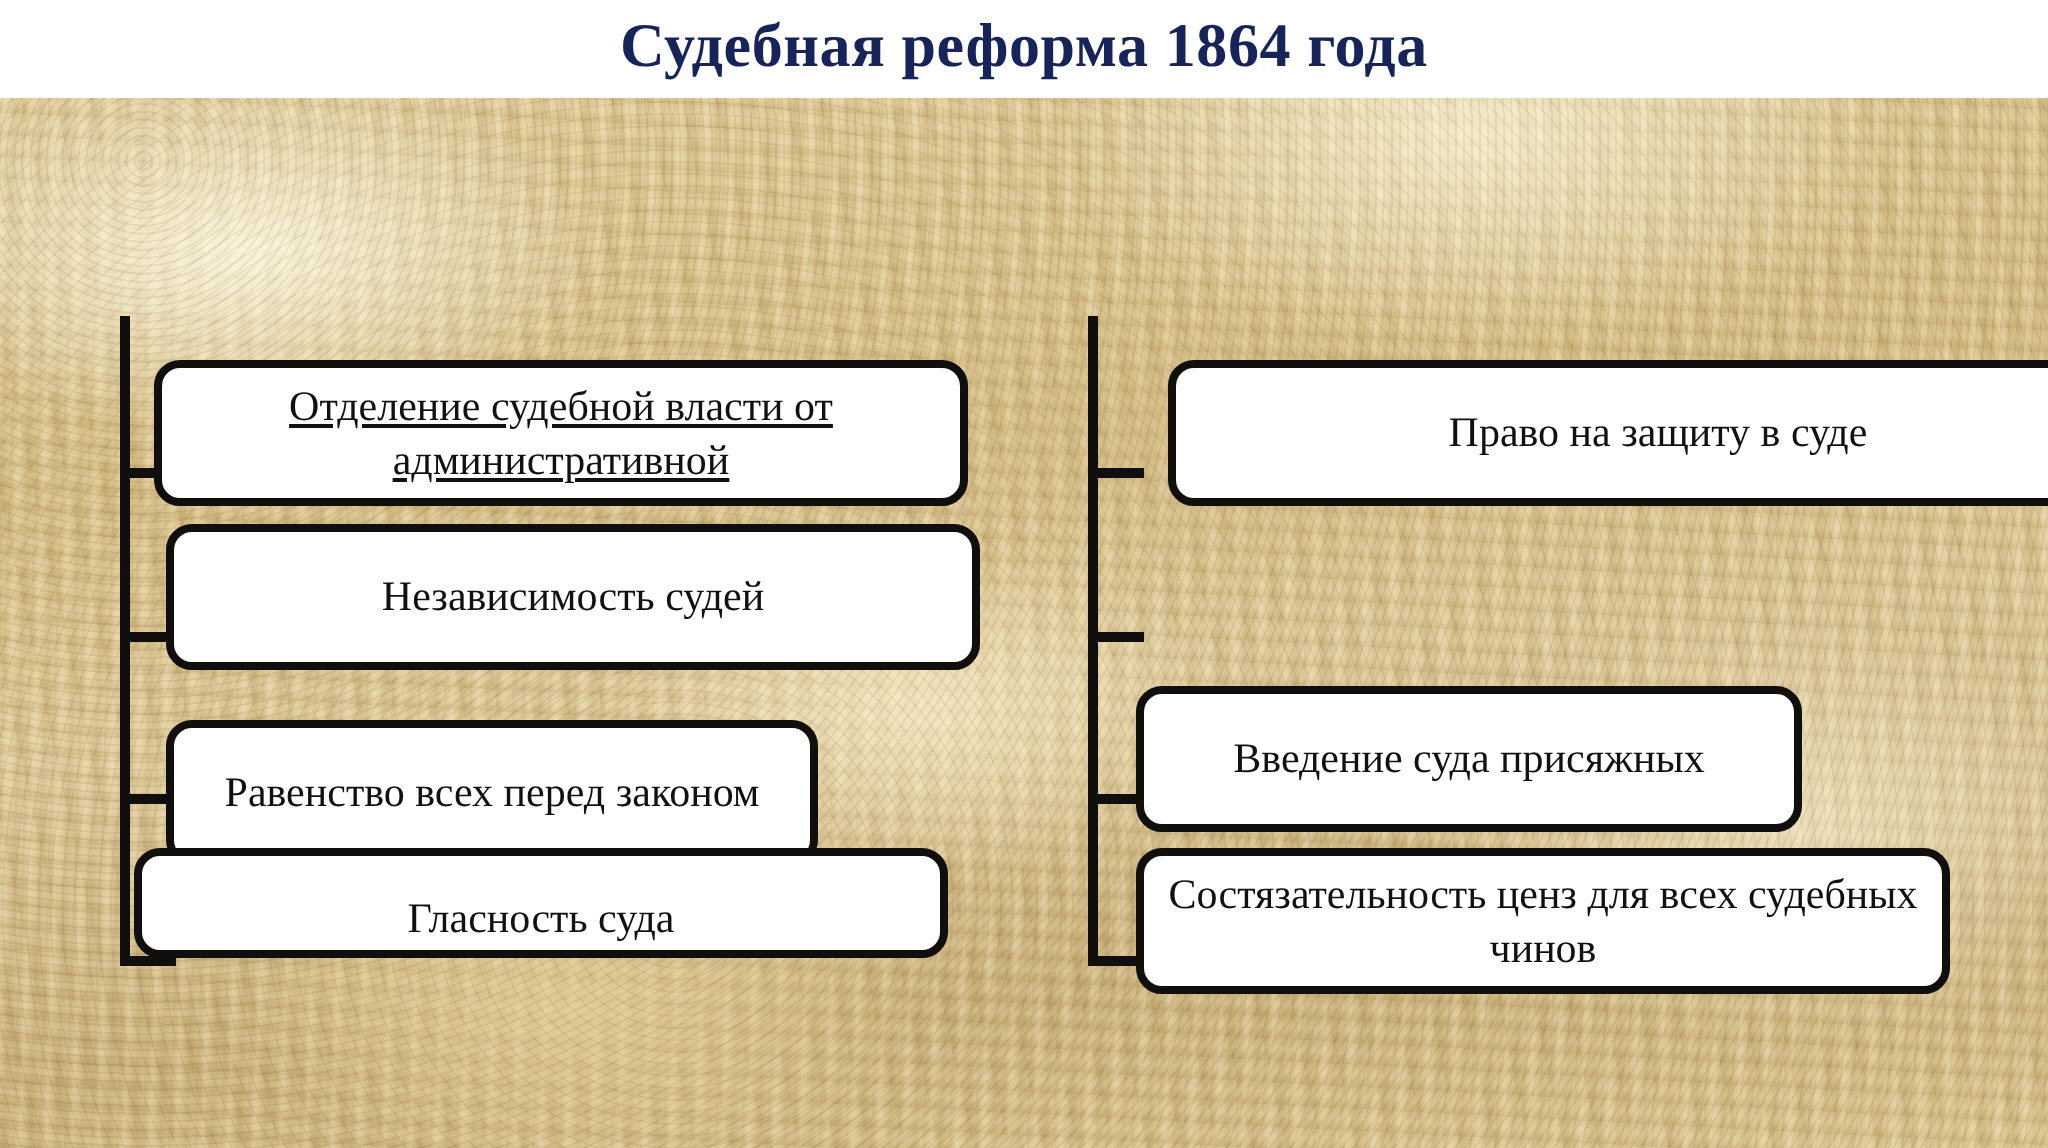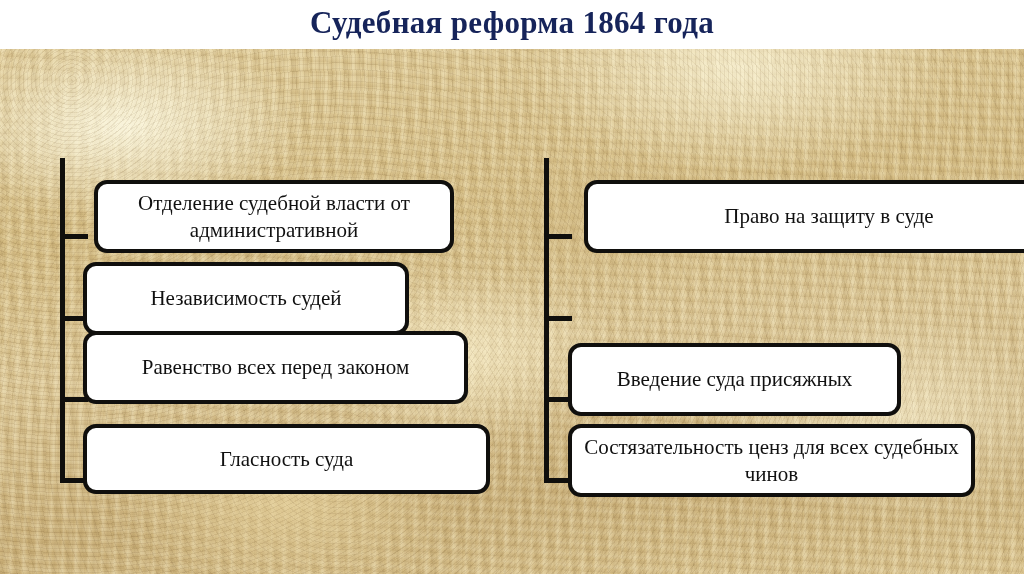--- a/index.html
+++ b/index.html
@@ -177,33 +177,33 @@
   <div class="slide-title">Судебная реформа 1864 года</div>
 
 
   <div class="trunk" style="left:60px; top:158px; height:323px;"></div>
 
   <div class="stub" style="left:60px; top:234px; width:28px;"></div>
   <div class="stub" style="left:60px; top:316px; width:28px;"></div>
   <div class="stub" style="left:60px; top:397px; width:28px;"></div>
   <div class="stub" style="left:60px; top:478px; width:28px;"></div>
 
-  <div class="item-box" style="left:94px; top:180px; width:360px; height:73px;">
+  <div class="item-box" style="left:77px; top:180px; width:407px; height:73px;text-decoration:underline;">
     <span class="item-label">Отделение судебной власти от административной</span>
   </div>
 
-  <div class="item-box" style="left:83px; top:262px; width:326px; height:73px;">
+  <div class="item-box" style="left:83px; top:262px; width:407px; height:73px;">
     <span class="item-label">Независимость судей</span>
   </div>
 
-  <div class="item-box" style="left:83px; top:331px; width:385px; height:73px;justify-content:center;">
+  <div class="item-box" style="left:83px; top:360px; width:326px; height:73px;justify-content:center;">
     <span class="item-label">Равенство всех перед законом</span>
   </div>
 
-  <div class="item-box" style="left:83px; top:424px; width:407px; height:70px;">
+  <div class="item-box" style="left:67px; top:424px; width:407px; height:55px;align-items:flex-end;">
     <span class="item-label">Гласность суда</span>
   </div>
 
   <div class="trunk" style="left:544px; top:158px; height:323px;"></div>
 
   <div class="stub" style="left:544px; top:234px; width:28px;"></div>
   <div class="stub" style="left:544px; top:316px; width:28px;"></div>
   <div class="stub" style="left:544px; top:397px; width:28px;"></div>
   <div class="stub" style="left:544px; top:478px; width:28px;"></div>
 

